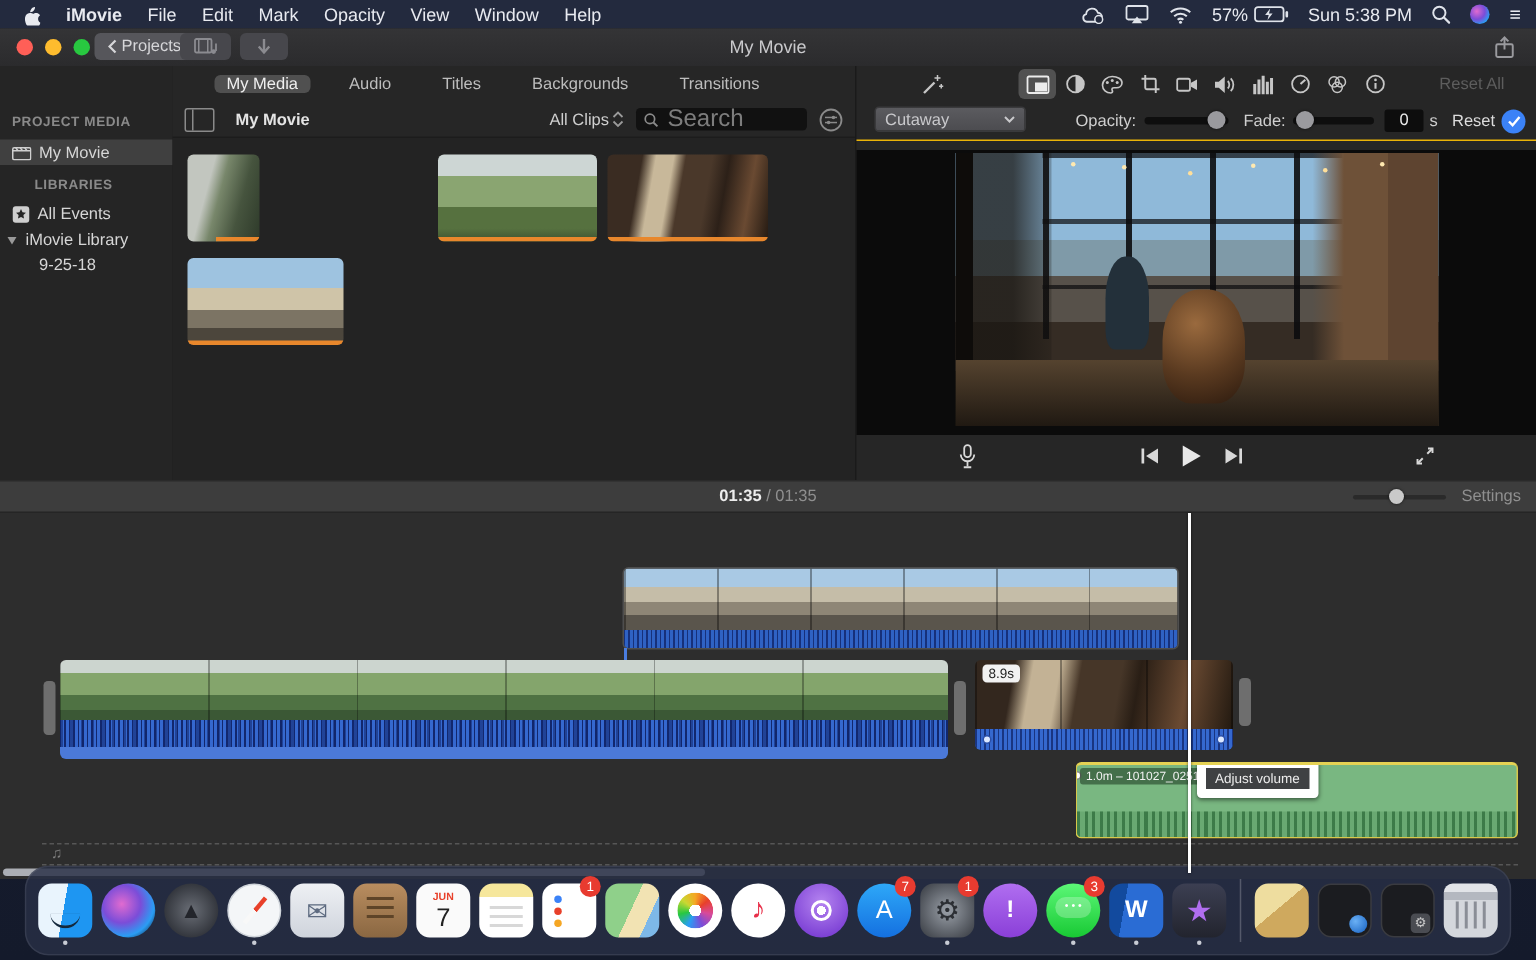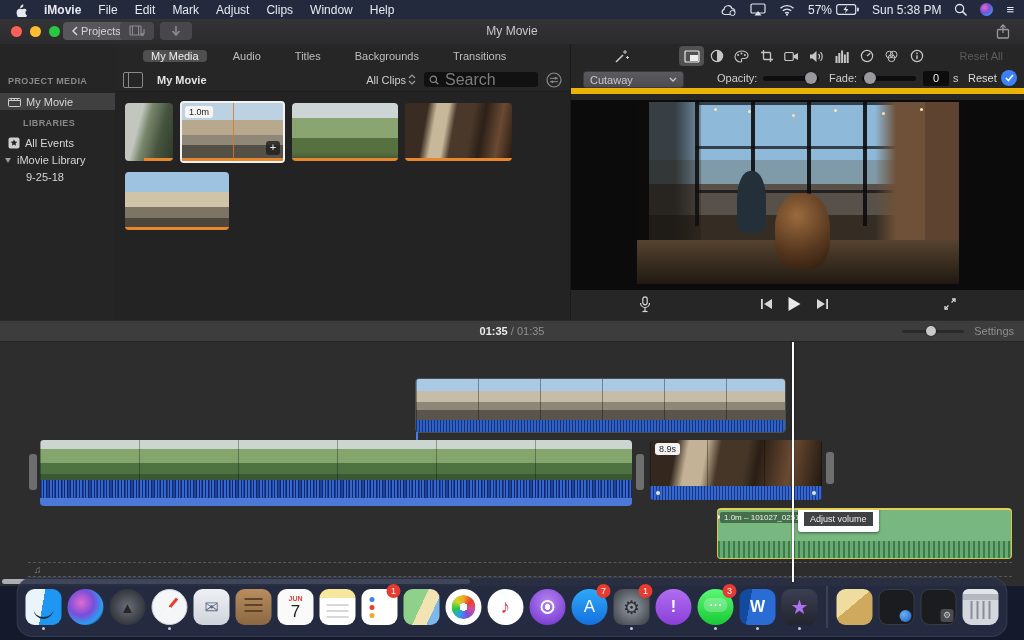--- a/index.html
+++ b/index.html
@@ -73,21 +73,21 @@
   .plusbtn{position:absolute;right:3px;bottom:6px;width:14px;height:14px;border-radius:3px;background:rgba(30,30,30,.8);
            color:#eee;font-size:11px;line-height:13px;text-align:center;}
 
   
   .itoolbar{position:absolute;top:0;left:0;width:454px;height:24px;display:flex;align-items:center;}
   .tico{width:25px;height:20px;display:flex;align-items:center;justify-content:center;color:#c6c6c6;}
   .tico.sel{background:#515151;border-radius:4px;}
   .resetall{font-size:11px;color:#5d5d5d;margin-left:auto;margin-right:22px;}
 
   
-  .adjrow{position:absolute;top:24px;left:0;width:454px;height:26px;border-bottom:6px solid #eab308;box-sizing:border-box;
+  .adjrow{position:absolute;top:24px;left:0;width:454px;height:26px;border-bottom:1px solid #eab308;box-sizing:border-box;
           display:flex;align-items:center;font-size:11px;color:#cfcfcf;}
   .cutsel{position:absolute;left:12px;top:3px;width:101px;height:17px;background:linear-gradient(#5b5b5f,#4c4c50);border:1px solid #3a3a3c;
           border-radius:3px;display:flex;align-items:center;justify-content:space-between;padding:0 6px;box-sizing:border-box;color:#c9c9cc;}
   .slider{height:5px;border-radius:3px;background:#0e0e0e;position:relative;}
   .knob{position:absolute;top:-4px;width:12px;height:12px;border-radius:50%;background:#9a9a9e;box-shadow:0 0 2px rgba(0,0,0,.6);}
   .valbox{width:26px;height:15px;background:#0d0d0d;color:#e8e8e8;text-align:center;line-height:15px;border-radius:2px;}
   .checkcircle{width:16px;height:16px;border-radius:50%;background:#3b82f7;display:flex;align-items:center;justify-content:center;}
 
   
   .viewer{position:absolute;top:56px;left:0;width:454px;height:190px;background:#0b0b0b;}
@@ -213,22 +213,22 @@
     <div class="mb-left">
       <span>
         <svg width="13" height="15" viewBox="0 0 16 18">
             <path fill="#e8eaf0" d="M8.6 4.4c.7-.9 1.9-1.5 2.9-1.4.1 1.1-.3 2.2-1 3-.7.8-1.8 1.5-2.9 1.4-.2-1.1.4-2.2 1-3zM12.6 8c-1.1-.1-2 .6-2.6.6S8.4 8 7.3 8C5.9 8 4.6 8.8 3.9 10c-1.4 2.5-.4 6.2 1 8.2.7 1 1.5 2 2.5 2 1 0 1.4-.6 2.6-.6s1.5.6 2.6.6 1.7-1 2.4-2c.7-1.1 1-2.2 1-2.2s-2-.8-2-3.1c0-2 1.6-2.9 1.7-3-.9-1.4-2.4-1.9-3.1-1.9z"></path>
           </svg>
       </span>
       <span class="mi bold">iMovie</span>
       <span class="mi">File</span>
       <span class="mi">Edit</span>
       <span class="mi">Mark</span>
-      <span class="mi">Adjust</span>
-      <span class="mi">Clips</span>
+      <span class="mi">Opacity</span>
+      <span class="mi">View</span>
       <span class="mi">Window</span>
       <span class="mi">Help</span>
     </div>
     <div class="mb-right">
       <span>
         <svg width="17" height="12" viewBox="0 0 17 12">
             <path fill="none" stroke="#dfe3ea" stroke-width="1.2" d="M4.5 10.5h7a3 3 0 0 0 .4-6 4 4 0 0 0-7.8.9A2.6 2.6 0 0 0 4.5 10.5z"></path>
             <circle cx="12.5" cy="9" r="2.6" fill="#232a3e" stroke="#dfe3ea" stroke-width="1"></circle>
           </svg>
       </span>
@@ -362,25 +362,20 @@
               <line x1="4" y1="6.3" x2="12" y2="6.3" stroke="#8a8a8a"></line>
               <line x1="4" y1="9.7" x2="12" y2="9.7" stroke="#8a8a8a"></line>
               <circle cx="9.6" cy="6.3" r="1.2" fill="#8a8a8a"></circle>
               <circle cx="6.4" cy="9.7" r="1.2" fill="#8a8a8a"></circle>
             </svg>
         </div>
 
         <div class="thumb th1">
             <span class="used" style="left:40%;width:60%;"></span>
           </div>
-        <div class="thumb th2">
-          <span class="clipbadge">1.0m</span>
-          <span class="plusbtn">+</span>
-          <span class="used" style="width:100%;"></span>
-        </div>
         <div class="thumb th3">
             <span class="used" style="width:100%;"></span>
           </div>
         <div class="thumb th4">
             <span class="used" style="width:100%;"></span>
           </div>
         <div class="thumb th5">
             <span class="used" style="width:100%;"></span>
           </div>
       </div>

